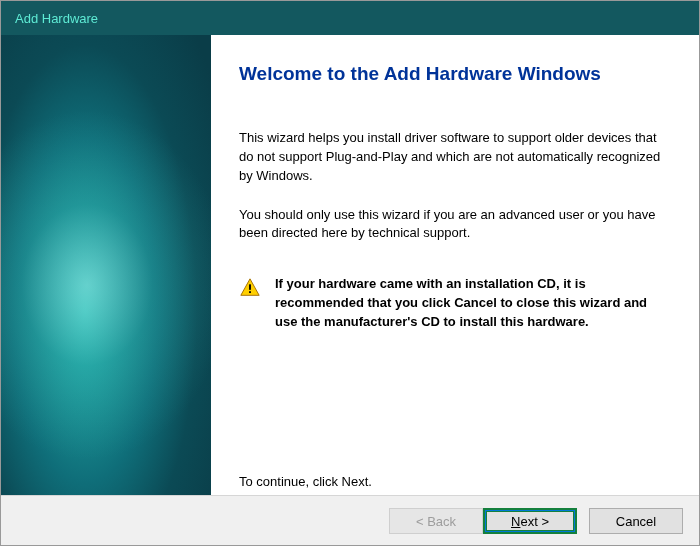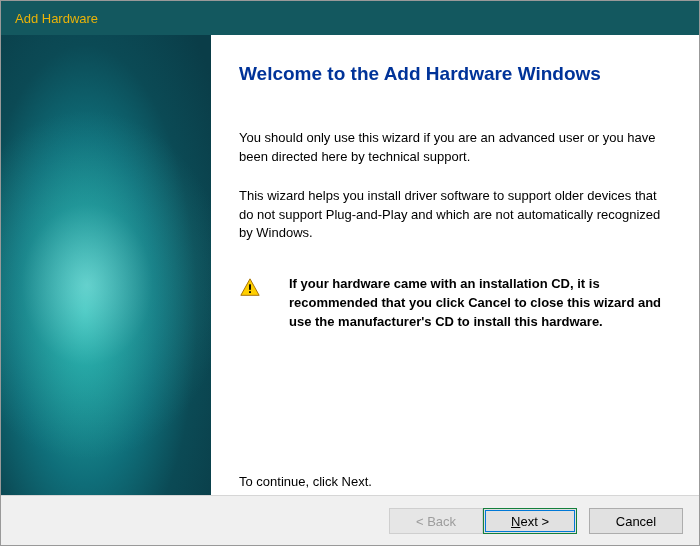--- a/index.html
+++ b/index.html
@@ -6,21 +6,21 @@
     body {
       font-family: "Segoe UI", Tahoma, sans-serif;
       background: #fff;
       width: 700px;
       height: 546px;
       overflow: hidden;
       border: 1px solid #999;
     }
     .titlebar {
       background: #13585f;
-      color: #eab308;
+      color: #5eead4;
       height: 34px;
       display: flex;
       align-items: center;
       padding-left: 14px;
       font-size: 13px;
     }
     .wizard-body {
       display: flex;
       height: 460px;
       background: #fff;
@@ -55,21 +55,21 @@
     }
     .para {
       font-size: 13px;
       line-height: 1.45;
       color: #000;
       margin-bottom: 20px;
     }
     .note-row {
       display: flex;
       align-items: flex-start;
-      gap: 28px;
+      gap: 14px;
       margin-top: 32px;
       margin-bottom: 38px;
     }
     .warn-icon {
       width: 22px;
       height: 22px;
       flex-shrink: 0;
       margin-top: 2px;
     }
     .note-text {
@@ -102,21 +102,21 @@
       font-family: inherit;
       background: #e1e1e1;
       border: 1px solid #adadad;
       cursor: pointer;
       display: inline-flex;
       align-items: center;
       justify-content: center;
       padding: 0 10px;
     }
     .btn:focus, .btn.default {
-      border: 1px solid #15803d;
+      border: 4px solid #15803d;
       outline: 1px solid #0078d7;
       outline-offset: -3px;
     }
     .btn[disabled] {
       color: #9d9d9d;
       background: #e6e6e6;
       border-color: #cfcfcf;
       cursor: default;
     }
     .btn-gap { width: 12px; }
@@ -126,22 +126,22 @@
 <body>
 
 <div class="titlebar">
   <span>Add Hardware</span>
 </div>
 
 <div class="wizard-body">
   <div class="sidebar-graphic"></div>
   <div class="content">
     <div class="heading">Welcome to the Add Hardware Windows</div>
+    <p class="para">This wizard helps you install driver software to support older devices that do not support Plug-and-Play and which are not automatically recognized by Windows.</p>
     <p class="para">You should only use this wizard if you are an advanced user or you have been directed here by technical support.</p>
-    <p class="para">This wizard helps you install driver software to support older devices that do not support Plug-and-Play and which are not automatically recognized by Windows.</p>
     <div class="note-row">
       <svg class="warn-icon" viewBox="0 0 24 24">
         <path d="M12 2 L22 20 L2 20 Z" fill="#ffcf00" stroke="#a06a00" stroke-width="1"></path>
         <rect x="11" y="8" width="2" height="6" fill="#000"></rect>
         <rect x="11" y="15.5" width="2" height="2" fill="#000"></rect>
       </svg>
       <div class="note-text">If your hardware came with an installation CD, it is recommended that you click Cancel to close this wizard and use the manufacturer's CD to install this hardware.</div>
     </div>
     <div class="continue-line">To continue, click Next.</div>
   </div>

